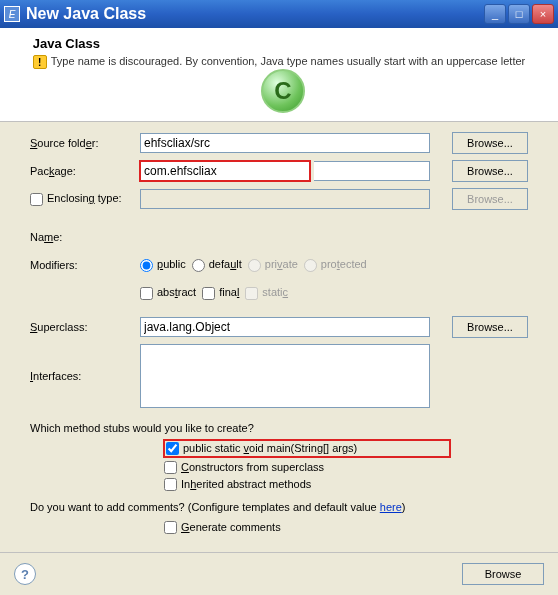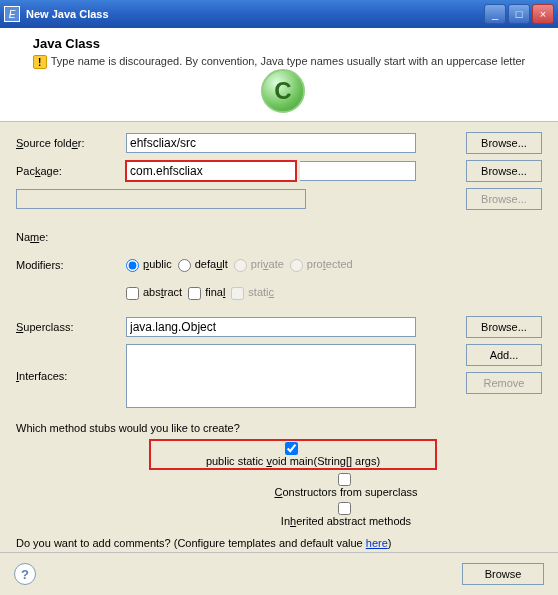--- a/index.html
+++ b/index.html
@@ -21,21 +21,21 @@
     color: #fff;
   }
   .titlebar .app-icon {
     width: 16px; height: 16px;
     background: #5b8dd8;
     border: 1px solid #fff;
     margin-right: 6px;
     display:flex;align-items:center;justify-content:center;
     font-size:10px;font-style:italic;
   }
-  .titlebar .title { flex: 1; font-size: 11px; font-weight: bold; }
+  .titlebar .title { flex: 1; font-size: 16px; font-weight: bold; }
   .win-buttons { display: flex; gap: 2px; }
   .win-btn {
     width: 22px; height: 20px;
     background: linear-gradient(to bottom,#7ba7e8,#3b6cc0);
     border: 1px solid #2a5aa8;
     border-radius: 3px;
     color:#fff; font-size:11px;
     display:flex;align-items:center;justify-content:center;
     cursor:pointer;
   }
@@ -60,21 +60,21 @@
   }
   .big-icon {
     width:44px;height:44px;
     border-radius:50%;
     background: radial-gradient(circle at 35% 30%, #dfffdf, #6ec35b 60%, #3a9b2a);
     border:2px solid #8fcf7f;
     display:flex;align-items:center;justify-content:center;
     color:#2a6a1a;font-size:24px;font-weight:bold;
     margin-left:8px;
   }
-  .content { padding: 10px 16px; }
+  .content { padding: 10px 30px; }
   .row { display:flex; align-items:center; margin-bottom:6px; min-height:22px;}
   .label { width:110px; }
   .field-area { flex:1; display:flex; align-items:center; gap:4px; }
   input[type=text] {
     height:20px; border:1px solid #7f9db9; padding:1px 3px;
     font-family:inherit; font-size:12px; background:#fff;
   }
   .btn {
     height:22px; min-width:76px;
     border:1px solid #7f9db9; background:#ECE9D8;
@@ -84,21 +84,21 @@
   .btn:disabled { color:#999; cursor:default; }
   .hl-red { outline:2px solid #d22; outline-offset:-1px; }
   .checkbox, .radio { margin:0 4px 0 0; vertical-align:middle;}
   .modifiers { display:flex; align-items:center; gap:6px; flex-wrap:wrap; }
   .disabled-text { color:#999; }
   textarea.interfaces {
     width:290px; height:64px; border:1px solid #7f9db9; resize:none;
     font-family:inherit; font-size:11px;
   }
   .right-col { display:flex; flex-direction:column; gap:6px; margin-left:6px;}
-  .stubs-line { display:flex; align-items:center; margin-bottom:4px; margin-left:134px;flex-direction:column;}
+  .stubs-line { display:flex; align-items:flex-start; margin-bottom:4px; margin-left:134px;}
   .link { color:#0033cc; text-decoration:underline; cursor:pointer;}
   .u { text-decoration:underline; }
   .footer {
     position:absolute; bottom:0; left:0; right:0;
     border-top:1px solid #c0c0c0;
     padding:10px 14px;
     display:flex; align-items:center;
     background:#ECE9D8;
   }
   .help-icon {
@@ -154,20 +154,23 @@
     <div class="label">Pac<span class="u">k</span>age:</div>
     <div class="field-area">
       <input type="text" class="hl-red" style="width: 170px;" value="com.ehfscliax">
       <input type="text" style="width: 116px; border-left: none;">
       <span style="flex:1"></span>
       <button class="btn">Browse...</button>
     </div>
   </div>
 
   <div class="row">
+    <div class="label">
+      <input type="checkbox" class="checkbox" style="">Enclosin<span class="u">g</span> type:
+    </div>
     <div class="field-area">
       <input type="text" style="width: 290px; background: rgb(236, 233, 216);" disabled="">
       <span style="flex:1"></span>
       <button class="btn" disabled="">Browse...</button>
     </div>
   </div>
 
   <div style="height:10px"></div>
 
   <div class="row">
@@ -201,24 +204,20 @@
       <span style="flex:1"></span>
       <button class="btn">Browse...</button>
     </div>
   </div>
 
   <div class="row" style="align-items:center">
     <div class="label"><span class="u">I</span>nterfaces:</div>
     <div class="field-area" style="align-items:flex-start">
       <textarea class="interfaces" style=""></textarea>
       <span style="flex:1"></span>
-      <div class="right-col">
-        <button class="btn">Add...</button>
-        <button class="btn" disabled="">Remove</button>
-      </div>
     </div>
   </div>
 
   <div style="height:8px"></div>
 
   <div style="margin-bottom:6px">Which method stubs would you like to create?</div>
   <div class="stubs-line hl-red" style="width:286px;padding:2px">
     <input type="checkbox" class="checkbox" checked="" style="">
     <span>public static <span class="u">v</span>oid main(String[] args)</span>
   </div>

